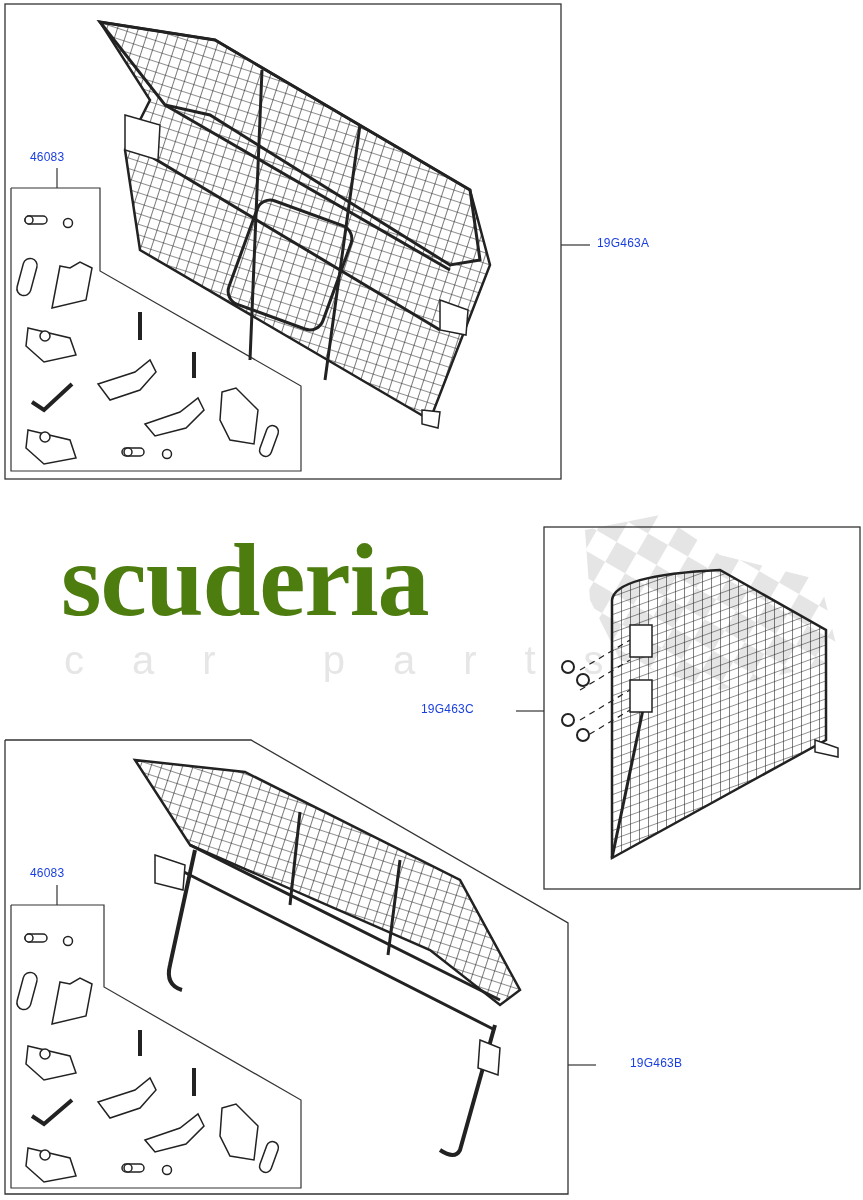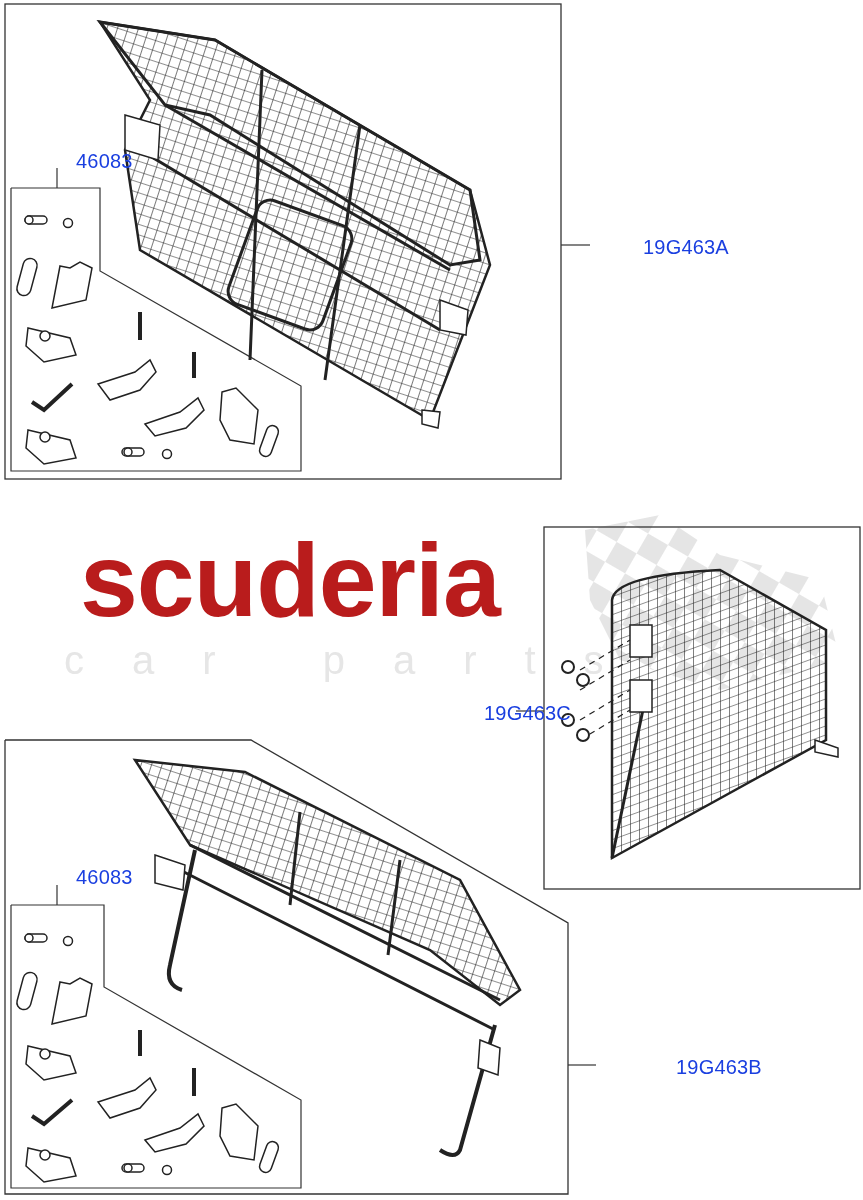--- a/index.html
+++ b/index.html
@@ -1,18 +1,18 @@
 <!DOCTYPE html>
 <html><head>
 <meta charset="utf-8">
 <style>
   html, body { margin:0; padding:0; background:#ffffff; }
   body { width:863px; height:1200px; position:relative; overflow:hidden; font-family:"Liberation Sans", sans-serif; }
-  .label { position:absolute; color:#1a3fe0; font-family:"Liberation Sans", sans-serif; font-size:20px; letter-spacing:0.2px; white-space:nowrap;margin-left:46px; }
-  .wm-main { position:absolute; left:80px; top:528px; font-family:Liberation Sans, sans-serif; font-weight:bold; font-size:104px; color:#b91c1c; letter-spacing:-1px; line-height:1; }
+  .label { position:absolute; color:#1a3fe0; font-family:"Liberation Sans", sans-serif; font-size:12px; letter-spacing:0.2px; white-space:nowrap; }
+  .wm-main { position:absolute; left:61px; top:528px; font-family:Liberation Serif, serif; font-weight:bold; font-size:104px; color:#4d7c0f; letter-spacing:-1px; line-height:1; }
   .wm-sub { position:absolute; left:64px; top:640px; font-family:"Liberation Sans", sans-serif; font-size:40px; color:#e6e6e6; letter-spacing:48px; line-height:1; }
   svg { position:absolute; left:0; top:0; }
 </style>
 </head>
 <body>
 
 <div class="wm-main">scuderia</div>
 <div class="wm-sub">car parts</div>
 
 <svg width="863" height="1200" viewBox="0 0 863 1200">
@@ -127,15 +127,15 @@
         <circle cx="128" cy="1168" r="4"></circle>
       <circle cx="167" cy="1170" r="4.5"></circle>
       <path d="M222,1108 L236,1104 L258,1126 L254,1160 L230,1156 L220,1136 Z"></path>
       <rect x="263" y="1141" width="12" height="32" rx="6" transform="rotate(20 269 1157)"></rect>
     </g>
   </g>
 </svg>
 
 <div class="label" style="left:30px; top:150px;">46083</div>
 <div class="label" style="left:597px; top:236px;text-align:right;">19G463A</div>
-<div class="label" style="left:438px; top:702px;">19G463C</div>
+<div class="label" style="left:421px; top:702px;">19G463C</div>
 <div class="label" style="left:30px; top:866px;">46083</div>
 <div class="label" style="left:630px; top:1056px;">19G463B</div>
 
 </body></html>

